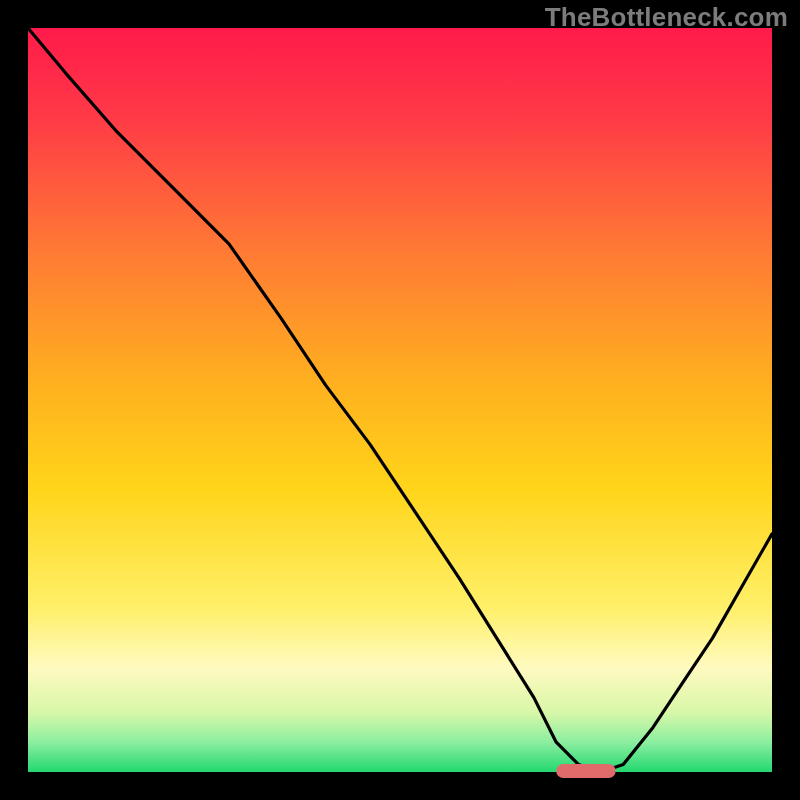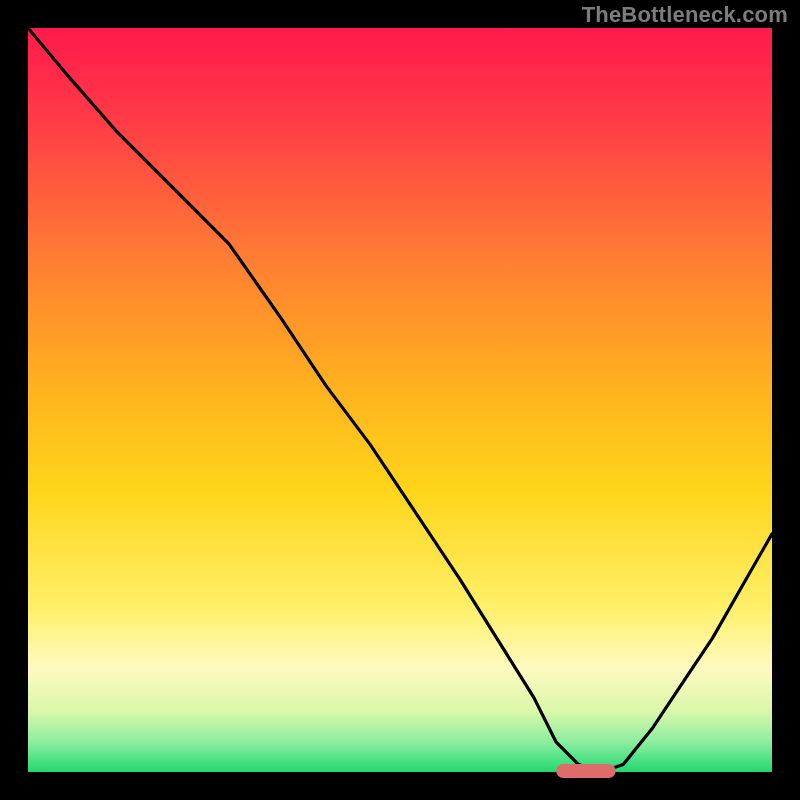--- a/index.html
+++ b/index.html
@@ -13,21 +13,21 @@
   }
   .frame {
     position: relative;
     width: 800px;
     height: 800px;
   }
   .watermark {
     position: absolute;
     top: 2px;
     right: 12px;
-    font-size: 22px;
+    font-size: 26px;
     font-weight: 600;
     color: #7c7c7c;
     letter-spacing: 0.2px;
     font-family: Arial, Helvetica, sans-serif;
     z-index: 20;
   }
   svg {
     display: block;
   }
 </style>

